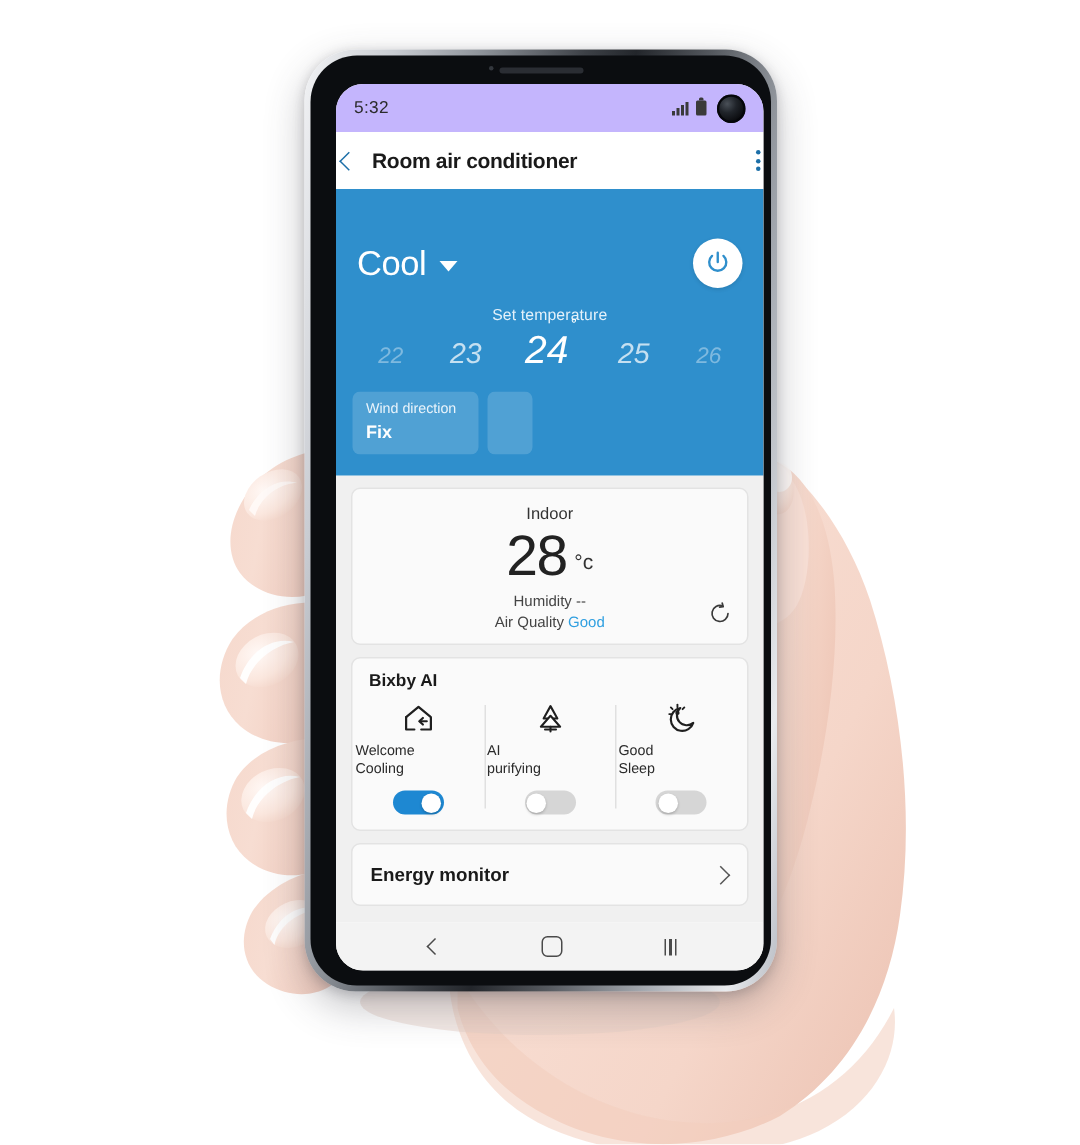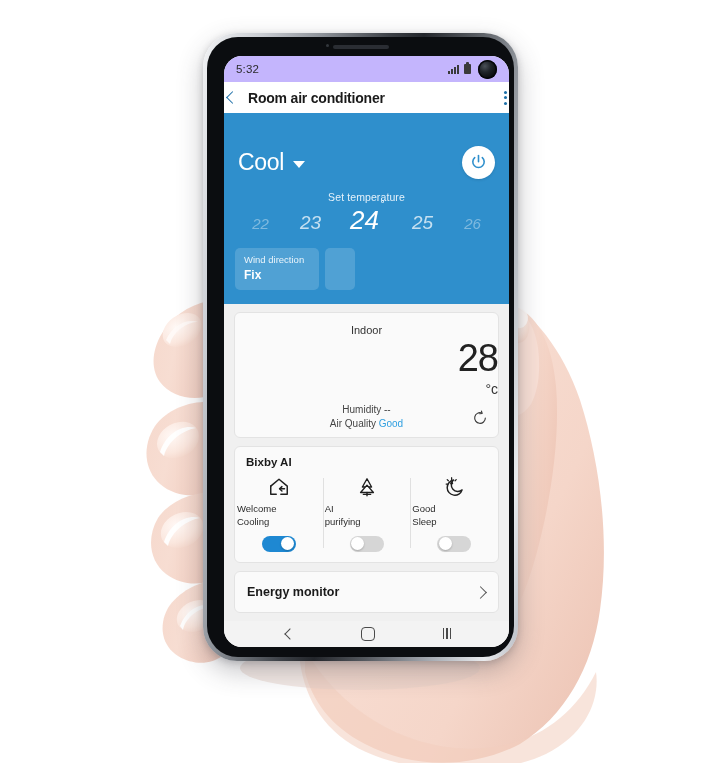--- a/index.html
+++ b/index.html
@@ -319,24 +319,23 @@
     padding: 11px 0 8px 0;
     position: relative;
     text-align: center;
   }
   .indoor-title {
     font-size: 11px;
     color: #333;
   }
   .indoor-temp-row {
     display: flex;
-    align-items: flex-end;
+    align-items: center;
     justify-content: center;
     margin-top: 4px;
-    flex-direction: column;
   }
   .indoor-temp {
     font-size: 38px;
     color: #222;
     font-weight: 300;
     line-height: .95;
     letter-spacing: -1px;
   }
   .indoor-unit {
     font-size: 14px;

